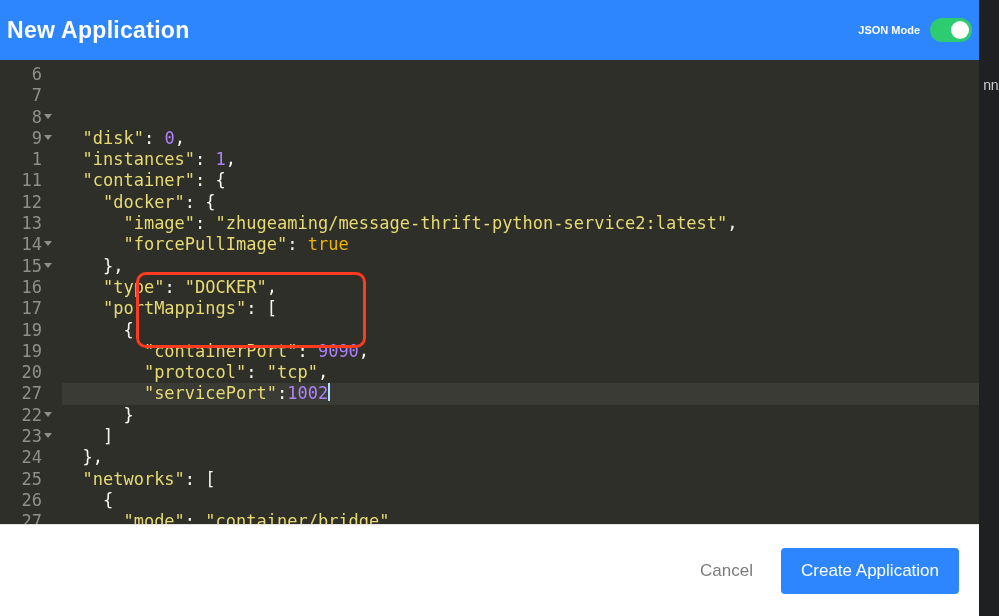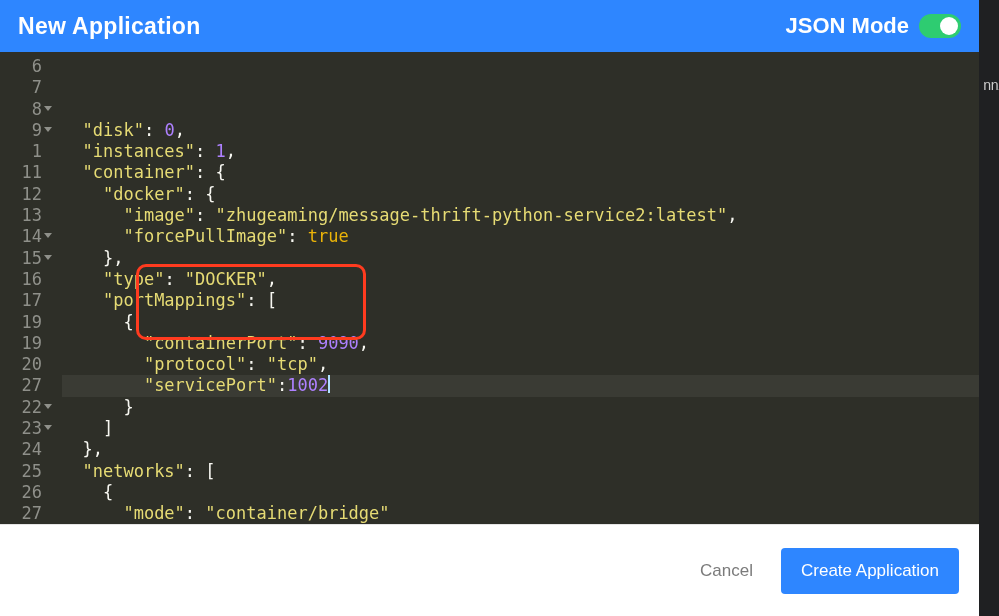--- a/index.html
+++ b/index.html
@@ -8,28 +8,28 @@
     width: 979px;
     height: 616px;
     background: #fff;
     display: flex;
     flex-direction: column;
     box-shadow: 0 0 12px rgba(0,0,0,0.5);
   }
   .header {
     background: #2e86ff;
     color: #fff;
-    height: 52px;
+    height: 60px;
     display: flex;
     align-items: center;
     justify-content: space-between;
-    padding: 0 18px;
+    padding: 0 7px;
   }
   .header-title { font-size: 23px; font-weight: 600; letter-spacing: 0.3px; }
-  .json-mode { display: flex; align-items: center; gap: 10px; font-size: 22px; font-weight: 600; }
+  .json-mode { display: flex; align-items: center; gap: 10px; font-size: 11px; font-weight: 600; }
   .toggle {
     width: 42px; height: 24px; background: #2ecc71; border-radius: 12px;
     position: relative; cursor: pointer;
   }
   .toggle-knob {
     width: 18px; height: 18px; background: #fff; border-radius: 50%;
     position: absolute; top: 3px; right: 3px;
   }
   .editor {
     flex: 1;

